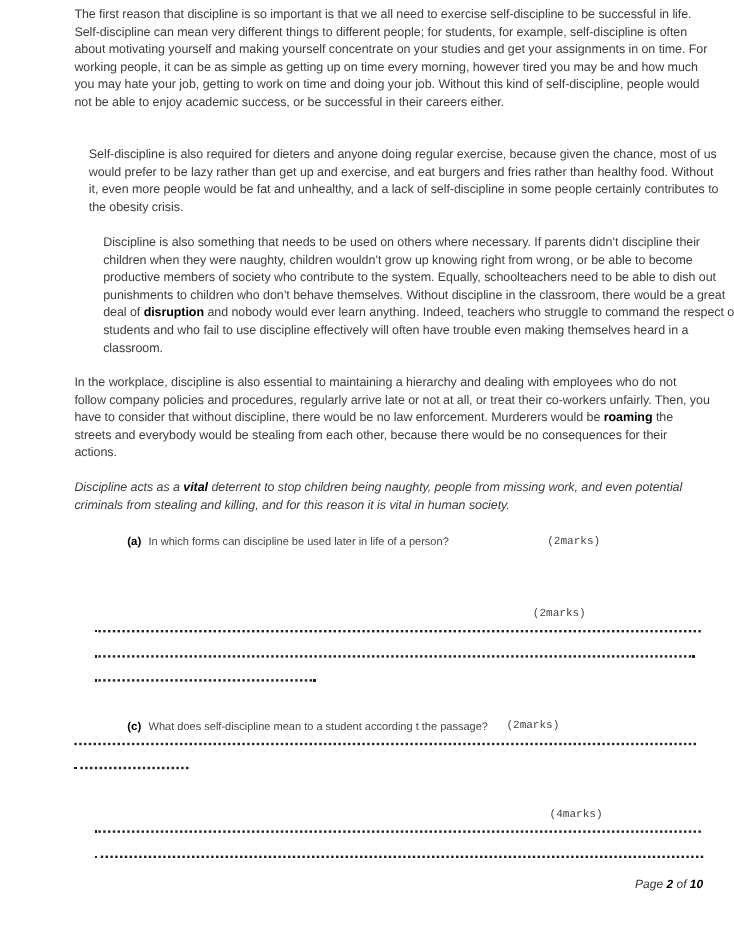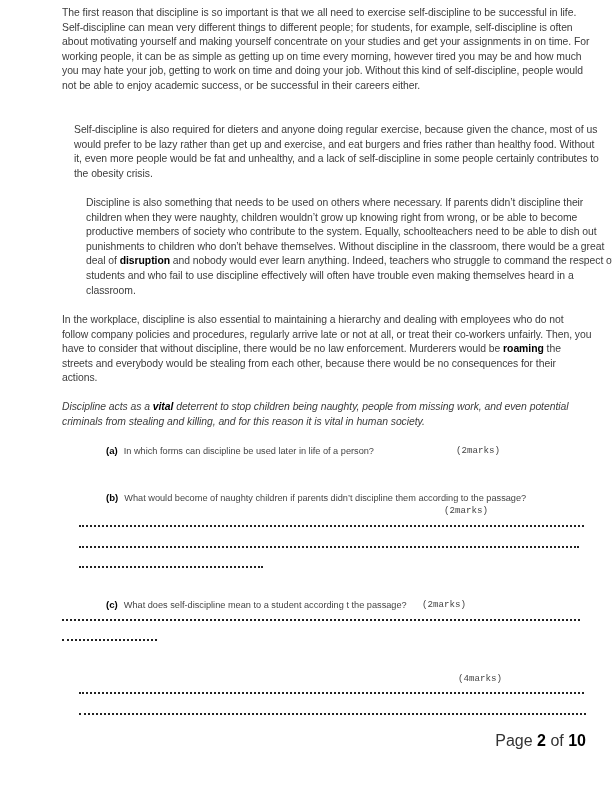--- a/index.html
+++ b/index.html
@@ -60,22 +60,23 @@
     }
     .dotline {
       position: absolute;
       height: 0;
       border-top: 2px dotted #222;
     }
     .footer {
       position: absolute;
       right: 38px;
       top: 732px;
-      font-size: 16px;
+      font-size: 10px;
       color: #333;
+      font-style: italic;
     }
     .footer b { color: #000; }
   </style>
 </head>
 <body>
 
 <div class="page">
 
   <p class="para" style="top:6px;">
     <span>The first reason that discipline is so important is that we all need to exercise self-discipline to be successful in life. Self-discipline can mean very different things to different people; for students, for example, self-discipline is often about motivating yourself and making yourself concentrate on your studies and get your assignments in on time. For working people, it can be as simple as getting up on time every morning, however tired you may be and how much you may hate your job, getting to work on time and doing your job. Without this kind of self-discipline, people would not be able to enjoy academic success, or be successful in their careers either.</span>
@@ -95,23 +96,20 @@
 
   <p class="para" style="top:400px;font-style:italic;">
     <span>Discipline acts as a </span><b>vital</b><span> deterrent to stop children being naughty, people from missing work, and even potential criminals from stealing and killing, and for this reason it is vital in human society.</span>
   </p>
 
   <div class="q" style="top:445px;">
     <span class="qlabel">(a)</span><span>In which forms can discipline be used later in life of a person?</span>
   </div>
   <div class="marks" style="left:444px; top:445px;">(2marks)</div>
 
-  <div class="q" style="top:492px;">
-    <span class="qlabel">(b)</span><span>What would become of naughty children if parents didn’t discipline them according to the passage?</span>
-  </div>
   <div class="marks" style="left:432px; top:505px;">(2marks)</div>
   <div class="dotline" style="left:67px; width:505px; top:525px;"></div>
   <div class="dotline" style="left:67px; width:500px; top:546px;"></div>
   <div class="dotline" style="left:67px; width:184px; top:566px;"></div>
 
   <div class="q" style="top:599px;">
     <span class="qlabel">(c)</span><span>What does self-discipline mean to a student according t the passage?</span>
   </div>
   <div class="marks" style="left:410px; top:599px;">(2marks)</div>
   <div class="dotline" style="left:50px; width:518px; top:619px;"></div>

